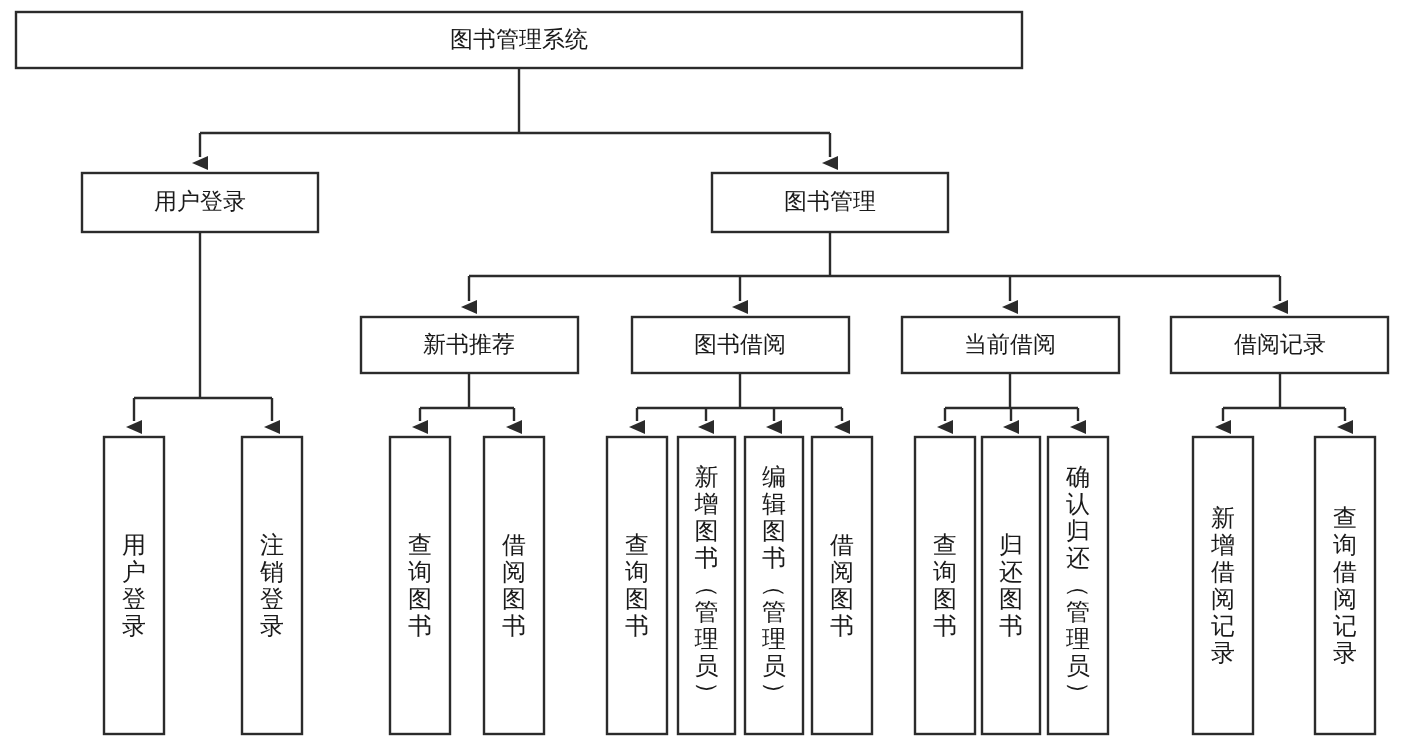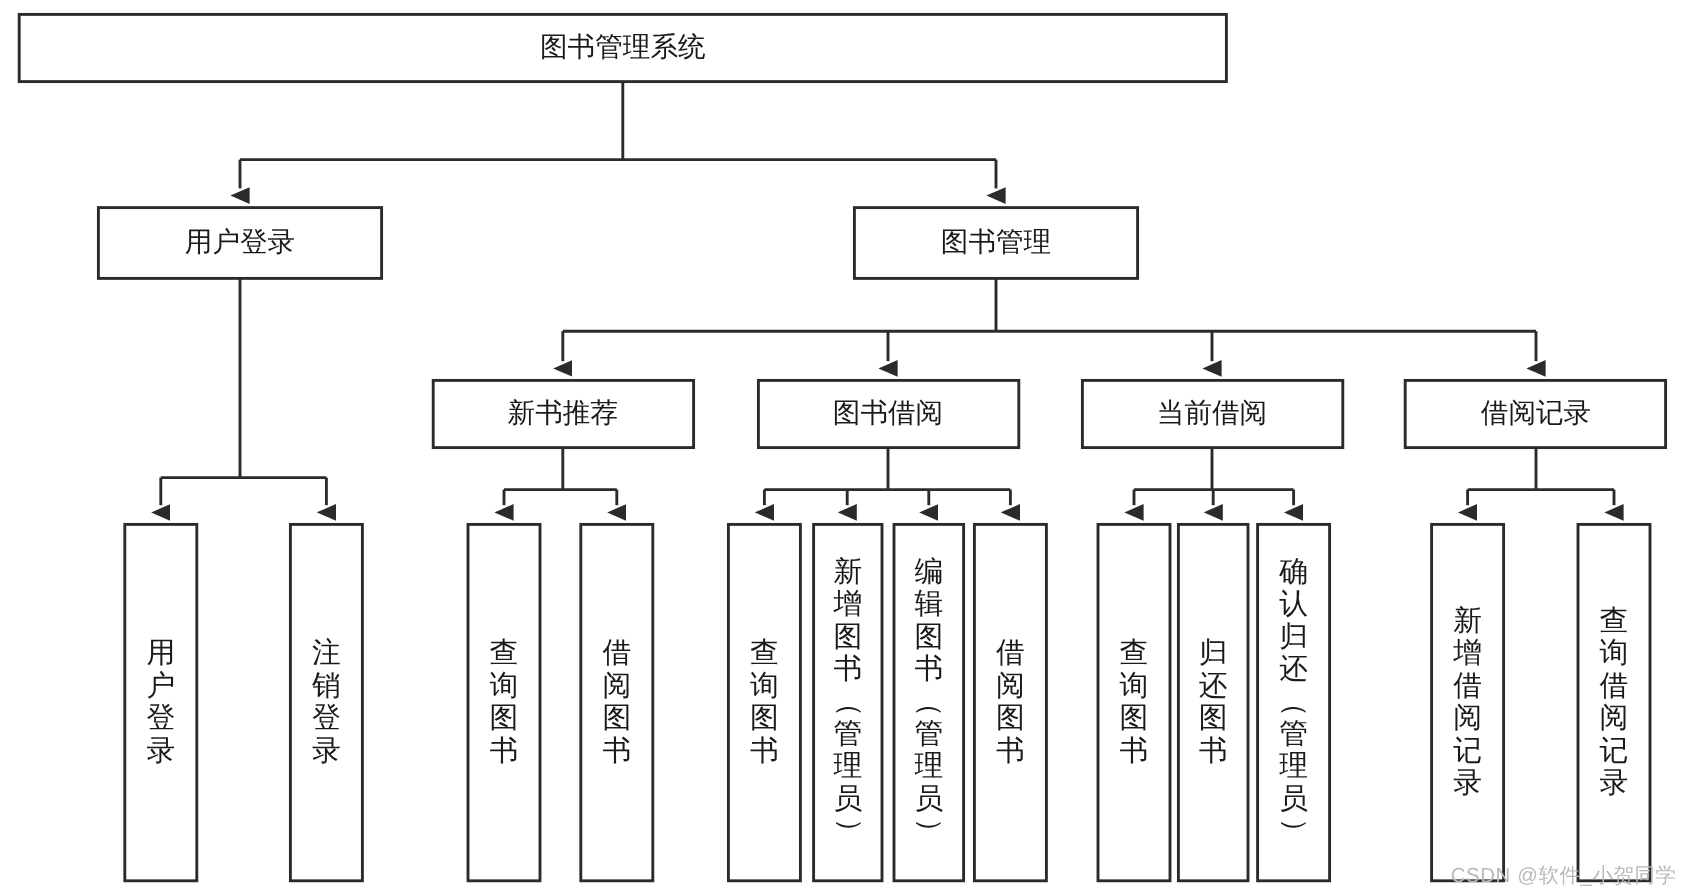--- a/index.html
+++ b/index.html
@@ -265,14 +265,13 @@
       <div class="vlabel-wrap" style="left: 1315px; top: 504.5px; width: 60px;">
         <span class="vlabel-char" style="height: 27px;">查</span>
         <span class="vlabel-char" style="height: 27px;">询</span>
         <span class="vlabel-char" style="height: 27px;">借</span>
         <span class="vlabel-char" style="height: 27px;">阅</span>
         <span class="vlabel-char" style="height: 27px;">记</span>
         <span class="vlabel-char" style="height: 27px;">录</span>
       </div>
     </div>
 
-  <div class="watermark">CSDN @软件_小贺同学</div>
 </div>
 
 </body></html>

